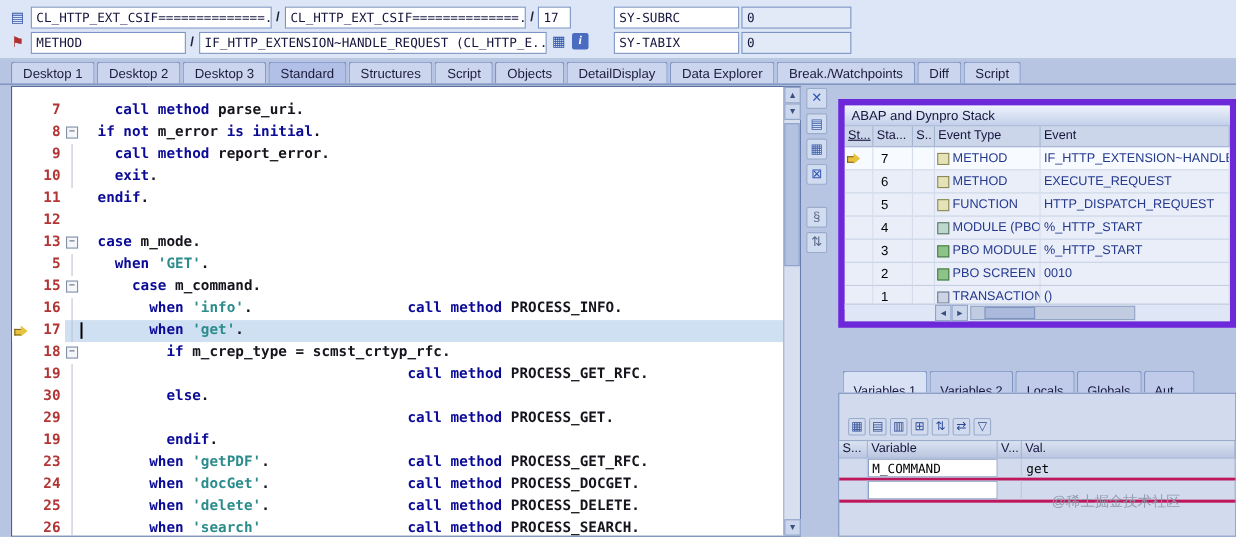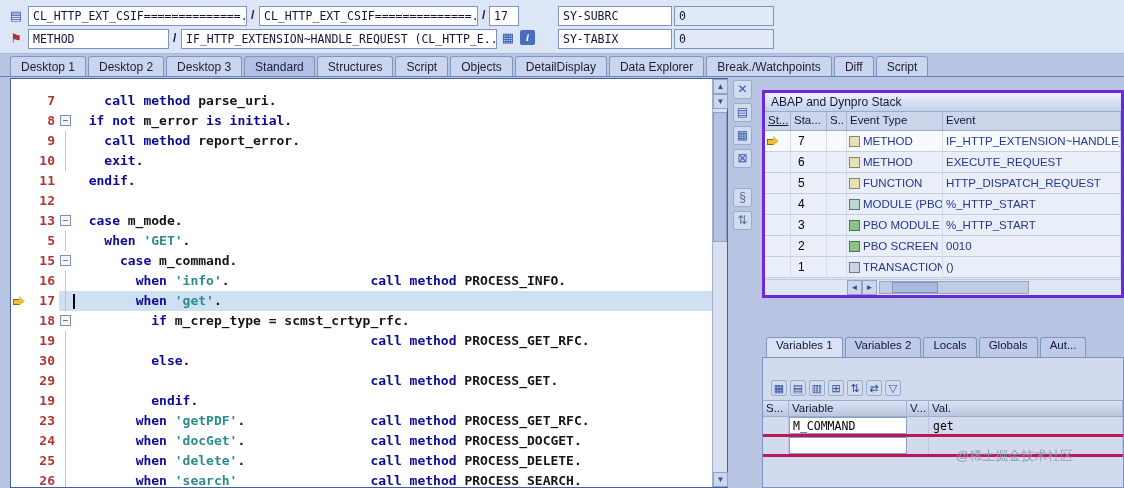--- a/index.html
+++ b/index.html
@@ -62,21 +62,21 @@
   .vs-dn{position:absolute;top:15px;left:0}
   .vs-bot{position:absolute;bottom:0;left:0}
   .vthumb{position:absolute;top:33px;left:0;width:14px;height:130px;background:#b4c2e2;border:1px solid #8ca0c8}
 
   
   .tools{position:absolute;left:733px;top:80px;width:22px;display:flex;flex-direction:column;gap:4px}
   .tool-btn{width:19px;height:19px;background:#d2dcf0;border:1px solid #9aaccc;border-radius:2px;font-size:12px;line-height:17px;text-align:center}
   .tool-btn.gap{margin-top:16px}
 
   
-  .stack-panel{position:absolute;left:762px;top:90px;width:362px;height:208px;background:#dfe7f6;border:3px solid #6d28d9}
+  .stack-panel{position:absolute;left:762px;top:90px;width:362px;height:208px;background:#dfe7f6;border:6px solid #6d28d9}
   .panel-title{height:19px;background:linear-gradient(#eef3fc,#c3d0ea);border-bottom:1px solid #98aacc;padding:2px 6px;font-size:12px;color:#14143c;white-space:nowrap}
   .grid-header{display:flex;height:19px;background:#ccd6ea;border-bottom:1px solid #9aabcc}
   .gh-cell{border-right:1px solid #a4b4d0;padding:2px 3px;font-size:11.5px;overflow:hidden;white-space:nowrap;flex:none}
   .gh-cell.flex{flex:1}
   .stack-row{display:flex;height:21px;background:#e9eef9;border-bottom:1px solid #c6cfe2}
   .stack-row.sel{background:#f7faff}
   .sr-cell{border-right:1px solid #d4dcec;overflow:hidden;white-space:nowrap;flex:none;display:flex;align-items:center}
   .sr-c1{width:26px;position:relative}
   .sr-c2{width:36px;padding-left:7px;color:#000}
   .sr-c3{width:20px}
@@ -87,21 +87,21 @@
   .sicon.module{background:#bcd8cc;border-color:#5a7a6a}
   .sicon.screen{background:#8cc488;border-color:#4a7a4a}
   .sicon.transaction{background:#ccd4e4;border-color:#6a7a94}
   .hscroll{position:absolute;left:0;right:0;bottom:0;height:16px;display:flex;align-items:center;padding-left:82px;background:#dfe7f6;border-top:1px solid #c0cade}
   .htrack{width:150px;height:13px;background:#c2cce0;border:1px solid #94a6c8;position:relative;margin-left:2px}
   .hthumb{position:absolute;left:12px;top:0;width:46px;height:11px;background:#aab9dc;border:1px solid #8095c0}
 
   
   .vars-panel{position:absolute;left:762px;top:336px;width:362px;height:152px}
   .vtabs{display:flex;align-items:flex-end;height:21px;padding-left:4px}
-  .vtab{height:20px;padding:1px 9px 2px;background:#bfcbe8;border:1px solid #8095c4;border-bottom:none;border-radius:3px 3px 0 0;margin-right:2px;font-size:11.5px;white-space:nowrap}
+  .vtab{height:20px;padding:12px 9px 2px;background:#bfcbe8;border:1px solid #8095c4;border-bottom:none;border-radius:3px 3px 0 0;margin-right:2px;font-size:11.5px;white-space:nowrap}
   .vtab.active{background:#d9e2f4}
   .vbody{position:absolute;left:0;top:21px;right:0;bottom:0;background:#d2dbee;border:1px solid #7d92c0}
   .vtoolbar{display:flex;gap:3px;margin:22px 0 4px 8px}
   .vtool-btn{width:16px;height:16px;background:#d2dbee;border:1px solid #9aaccc;border-radius:2px;font-size:11px;line-height:14px;text-align:center;color:#2c4a94}
   .vgrid-header{display:flex;height:17px;background:linear-gradient(#dbe3f2,#bac6e0);border-top:1px solid #9aabcc;border-bottom:1px solid #9aabcc}
   .vgh-cell{border-right:1px solid #a4b4d0;padding:1px 3px;font-size:11.5px;overflow:hidden;white-space:nowrap;flex:none}
   .vgh-cell.flex{flex:1}
   .var-row{display:flex;height:20px;border-bottom:3px solid #be185d}
   .vr-cell{border-right:1px solid #bcc6dc;flex:none;overflow:hidden;white-space:nowrap;display:flex;align-items:center;background:#d2dbee}
   .vr-s{width:26px}

